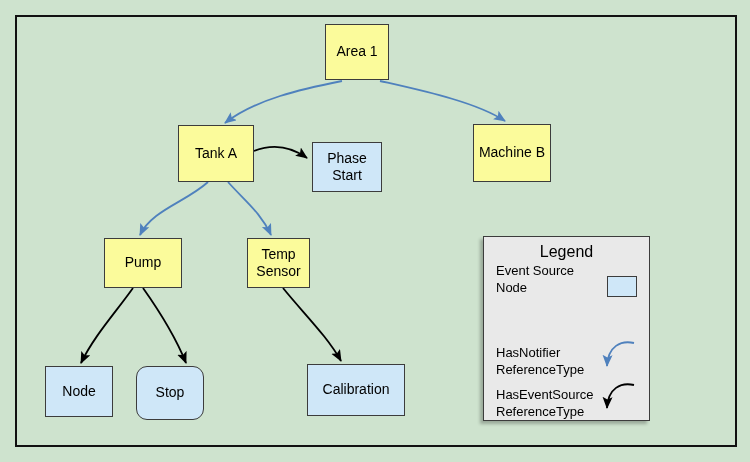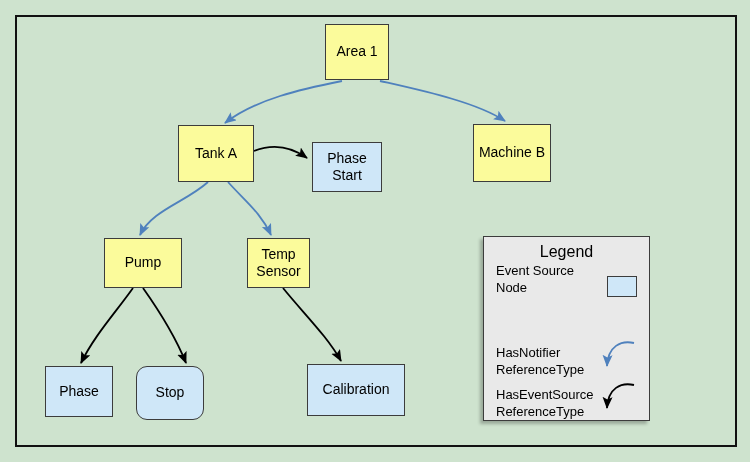--- a/index.html
+++ b/index.html
@@ -90,21 +90,21 @@
 
 <div class="node notifier" style="left:104px;top:238px;width:78px;height:50px;">
   <span>Pump</span>
 </div>
 
 <div class="node notifier" style="left:247px;top:238px;width:63px;height:50px;">
   <span>Temp Sensor</span>
 </div>
 
 <div class="node source" style="left:45px;top:366px;width:68px;height:51px;">
-  <span>Phase</span>
+  <span>Node</span>
 </div>
 
 <div class="node source" style="left:136px;top:366px;width:68px;height:54px;border-radius:11px;">
   <span>Stop</span>
 </div>
 
 <div class="node source" style="left:295px;top:364px;width:98px;height:52px;margin-left:12px;">
   <span>Calibration</span>
 </div>
 

